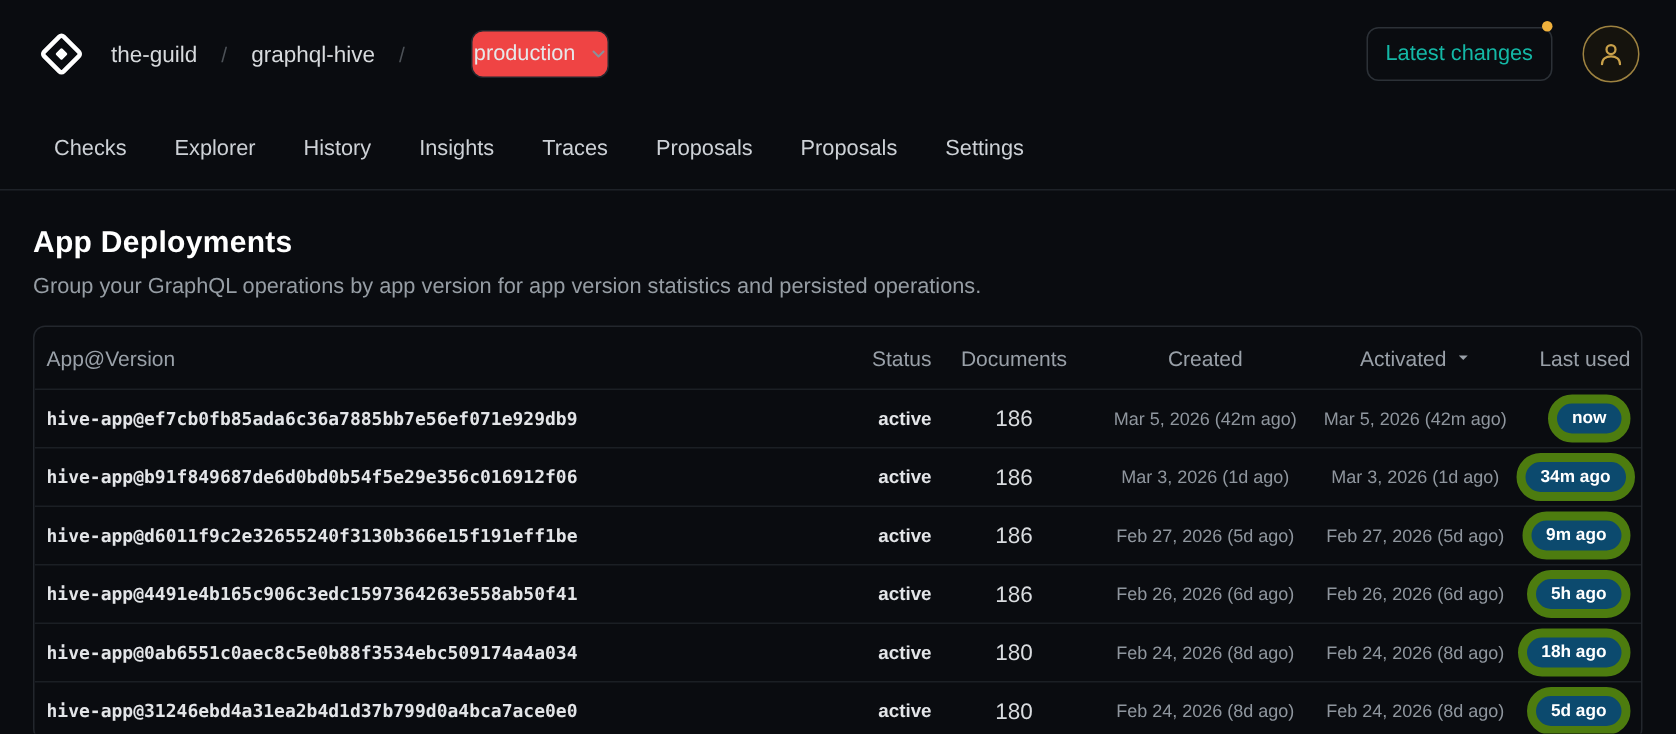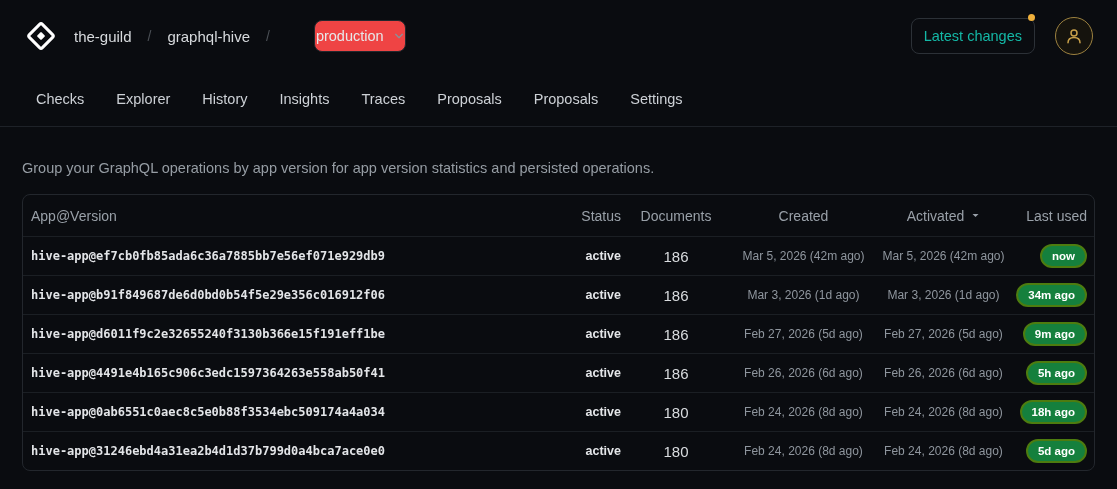--- a/index.html
+++ b/index.html
@@ -97,23 +97,23 @@
   .mono {
     font-family: "DejaVu Sans Mono", monospace;
     font-size: 12px; font-weight: 700; color: #e3e5e8; letter-spacing: 0;
   }
   .status-val { font-size: 12.5px; font-weight: 600; color: #e3e5e8; }
   .docs-val { font-size: 15px; color: #d9dcdf; }
   .date-val { font-size: 12px; color: #8f969e; }
   .badge {
     display: inline-block;
     padding: 4px 10px;
-    border: 2px solid #4d7c0f;
+    border: 6px solid #4d7c0f;
     border-radius: 999px;
-    background: #15803d;
+    background: #0c4a6e;
     font-size: 11.5px; font-weight: 700; color: #ffffff;
     white-space: nowrap;
   }
   .sort-chev { width: 9px; height: 9px; color: #99a0a8; }
 </style>
 </head>
 <body>
 
 <div class="topbar">
   <div class="logo">
@@ -157,20 +157,21 @@
   <div class="tab">History</div>
   <div class="tab">Insights</div>
   <div class="tab">Traces</div>
   <div class="tab">Proposals</div>
   <div class="tab">Proposals</div>
   <div class="tab">Settings</div>
 
 </div>
 
 <div class="main">
+  <div class="page-title">App Deployments</div>
   <div class="page-subtitle">Group your GraphQL operations by app version for app version statistics and persisted operations.</div>
 
   <div class="table">
 
     <div class="trow head">
       <div class="c-app">App@Version</div>
       <div class="c-status">Status</div>
       <div class="c-docs">Documents</div>
       <div class="c-created">Created</div>
       <div class="c-activated">

